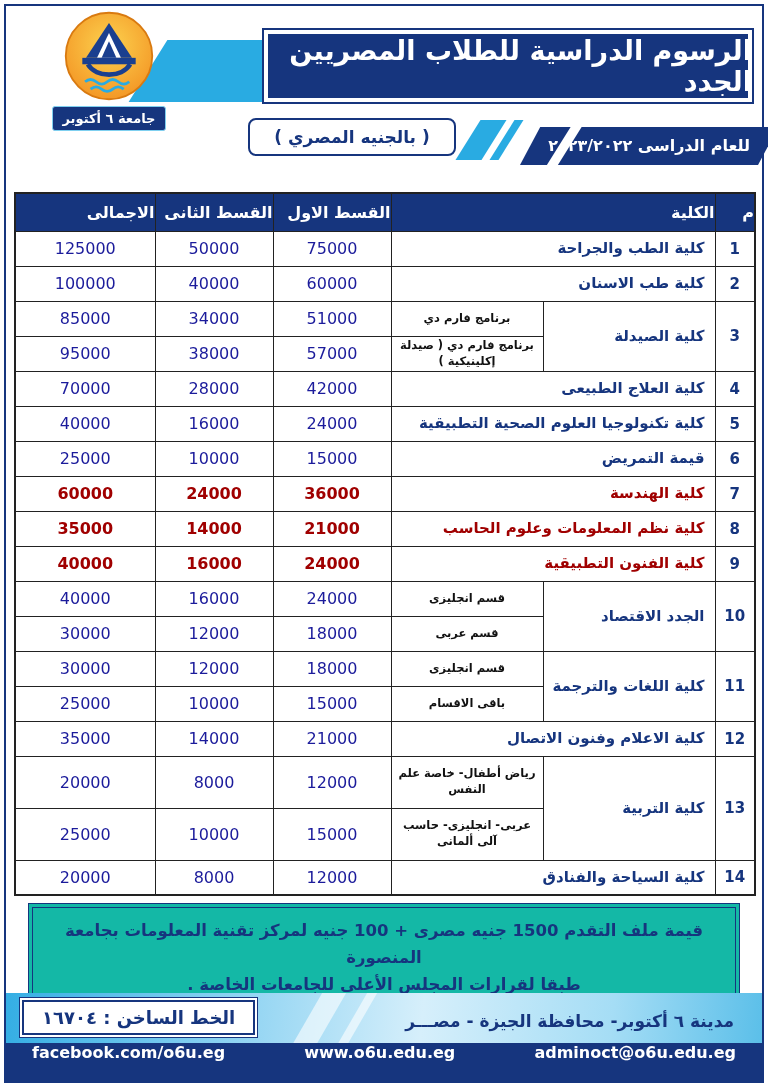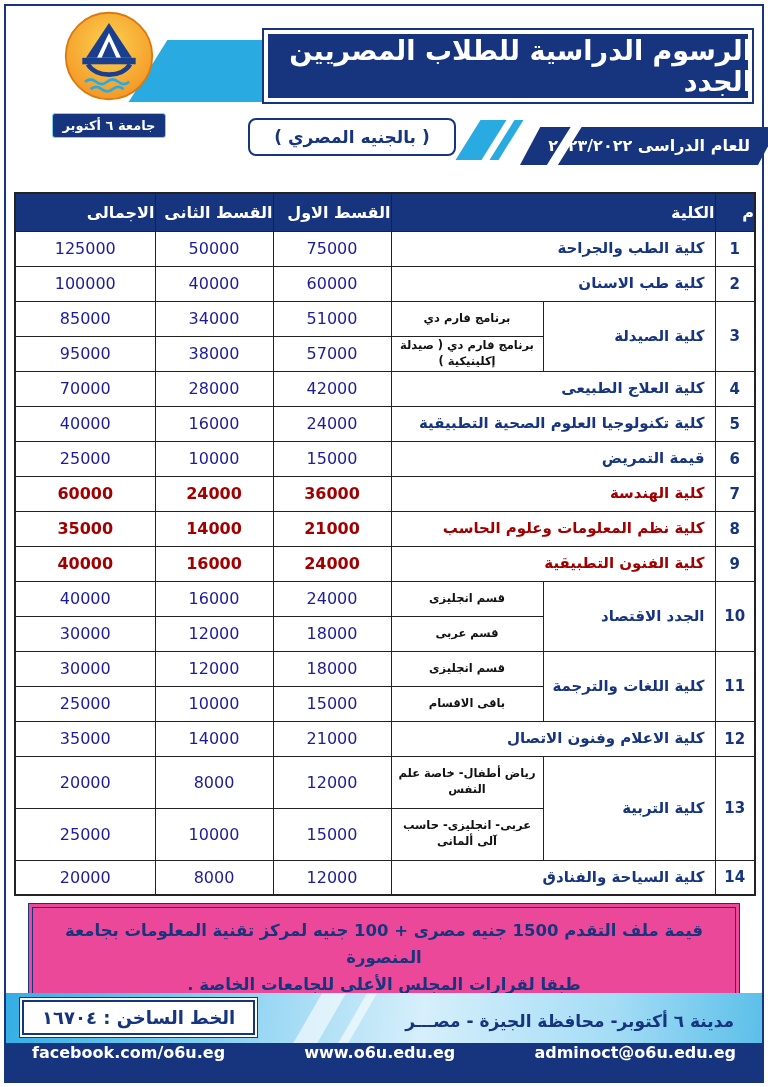--- a/index.html
+++ b/index.html
@@ -25,21 +25,21 @@
     position:absolute;right:14px;top:28px;width:492px;height:76px;
     background:var(--navy);
     border:2px solid var(--navy);
     box-shadow:inset 0 0 0 4px #fff;
     display:flex;align-items:center;justify-content:center;
     color:#fff;font-weight:bold;font-size:27px;margin-left:37px;
   }
   .logo{position:absolute;left:52px;top:10px;width:114px;text-align:center;}
   .logo svg{width:92px;height:92px;display:block;margin:0 auto;}
   .logo-name{
-    margin-top:11px;background:var(--navy);color:#fff;font-weight:bold;font-size:13px;
+    margin-top:4px;background:var(--navy);color:#fff;font-weight:bold;font-size:13px;
     padding:4px 4px;border-radius:3px;border:1px solid #7fd0f0;
   }
   .subtitle-box{
     position:absolute;left:248px;top:118px;width:208px;height:38px;
     background:#fff;border:2px solid var(--navy);border-radius:8px;
     display:flex;align-items:center;justify-content:center;
     color:var(--navy);font-weight:bold;font-size:17px;
   }
   .accent{position:absolute;transform:skewX(-32deg);background:var(--lightblue);}
   .accent-a{left:468px;top:120px;width:26px;height:40px;}
@@ -76,21 +76,21 @@
     padding:1px 3px;line-height:1.35;
   }
   .fees-table td.num{
     color:var(--valblue);font-size:16px;text-align:center;font-weight:normal;
     font-family:"DejaVu Sans",sans-serif;
   }
   .fees-table tr.tall td{height:52px;}
   .fees-table tr.hl td.college,.fees-table tr.hl td.num{color:var(--red);font-weight:bold;}
 
   
-  .note-box{position:absolute;top:903px;left:28px;right:28px;border:1px solid var(--navy);padding:3px;background:#ec4899;}
+  .note-box{position:absolute;top:903px;left:28px;right:28px;border:1px solid var(--navy);padding:3px;background:#14b8a6;}
   .note-inner{border:1px solid var(--navy);padding:9px 10px;text-align:center;color:var(--navy);font-weight:bold;font-size:16.5px;line-height:1.65;}
 
   
   .hotline-bar{
     position:absolute;top:993px;left:6px;right:6px;height:56px;overflow:hidden;
     background:linear-gradient(95deg,#34aee4 0%,#7fcdf0 25%,#d6effb 55%,#a5ddf5 80%,#5bbfe9 100%);
   }
   .stripe{position:absolute;top:-12px;bottom:-12px;width:24px;background:rgba(255,255,255,.6);transform:skewX(-30deg);}
   .s1{left:300px;}
   .s2{left:345px;width:10px;}

